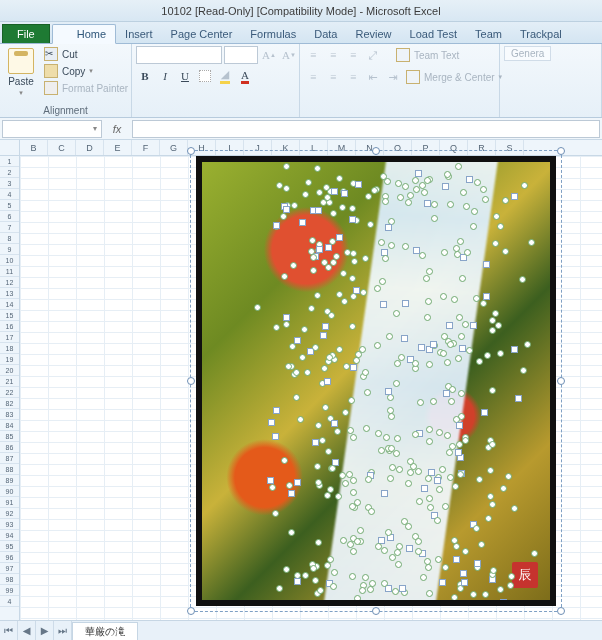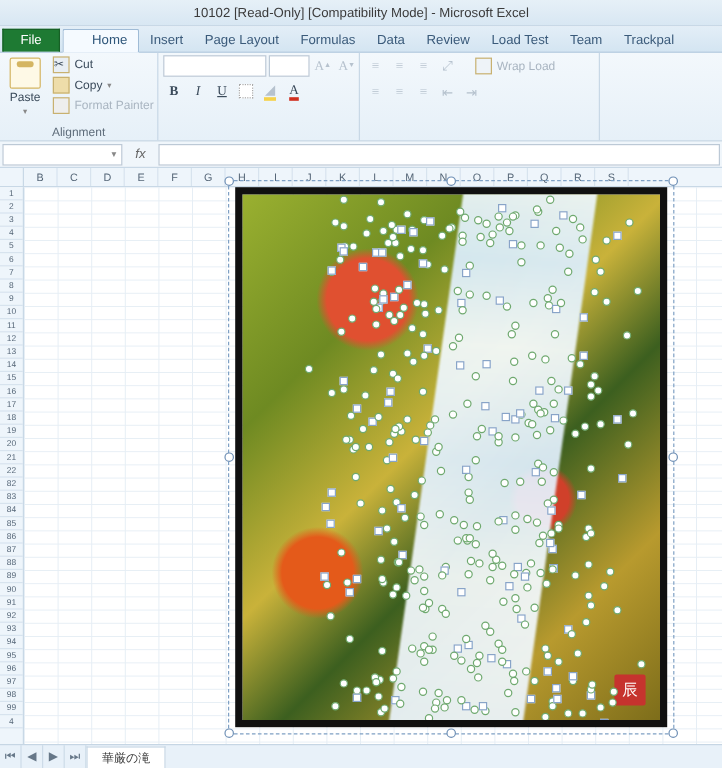--- a/index.html
+++ b/index.html
@@ -156,21 +156,21 @@
 <body>
 
 <div class="titlebar">
   <span>10102  [Read-Only]  [Compatibility Mode] - Microsoft Excel</span>
 </div>
 
 <div class="tabs">
   <div class="file-tab">File</div>
   <div class="tab active">Home</div>
   <div class="tab">Insert</div>
-  <div class="tab">Page Layout</div>
+  <div class="tab">Page Center</div>
   <div class="tab">Formulas</div>
   <div class="tab">Data</div>
   <div class="tab">Review</div>
   <div class="tab">Load Test</div>
   <div class="tab">Team</div>
   <div class="tab">Trackpal</div>
 </div>
 
 <div class="ribbon">
 
@@ -234,33 +234,46 @@
   <div class="group" style="width:200px;">
     <div class="group-body" style="flex-direction:column;gap:4px;">
       <div class="fontrow">
         <div class="tinybtn dis">≡</div>
         <div class="tinybtn dis">≡</div>
         <div class="tinybtn dis">≡</div>
         <div class="tinybtn dis">⤢</div>
         <div style="width:8px;"></div>
         <div class="minibtn dis">
           <span class="ic" style="background:#eef3f8;"></span>
-          <span>Wrap Load</span>
+          <span>Team Text</span>
         </div>
       </div>
       <div class="fontrow">
         <div class="tinybtn dis">≡</div>
         <div class="tinybtn dis">≡</div>
         <div class="tinybtn dis">≡</div>
         <div class="tinybtn dis">⇤</div>
         <div class="tinybtn dis">⇥</div>
+        <div class="minibtn dis">
+          <span class="ic" style="background:#eef3f8;"></span>
+          <span>Merge &amp; Center</span>
+          <span style="font-size:7px;">▾</span>
+        </div>
       </div>
     </div>
   </div>
 
+  <div class="group" style="flex:1;">
+    <div class="group-body">
+      <div class="minibtn dis" style="border:1px solid #d0dce8;background:#f8fbfe;padding:1px 6px;">
+        <span>Genera</span>
+      </div>
+    </div>
+    <div class="group-label">&nbsp;</div>
+  </div>
 </div>
 
 <div class="fbar">
   <div class="namebox">
     <span></span>
     <span class="dd">▾</span>
   </div>
   <div class="fxbtn">fx</div>
   <div class="formula"></div>
 </div>

